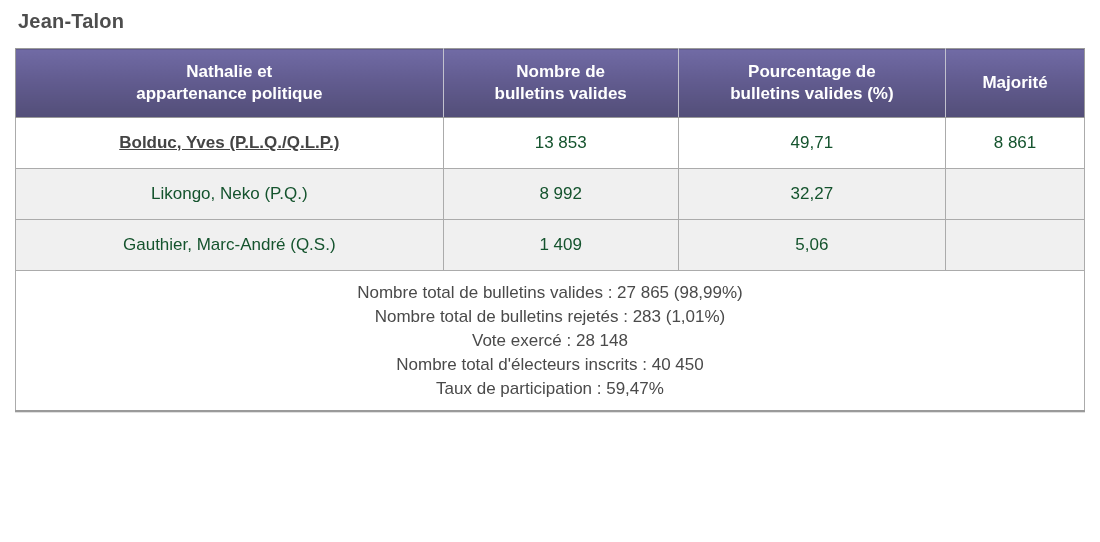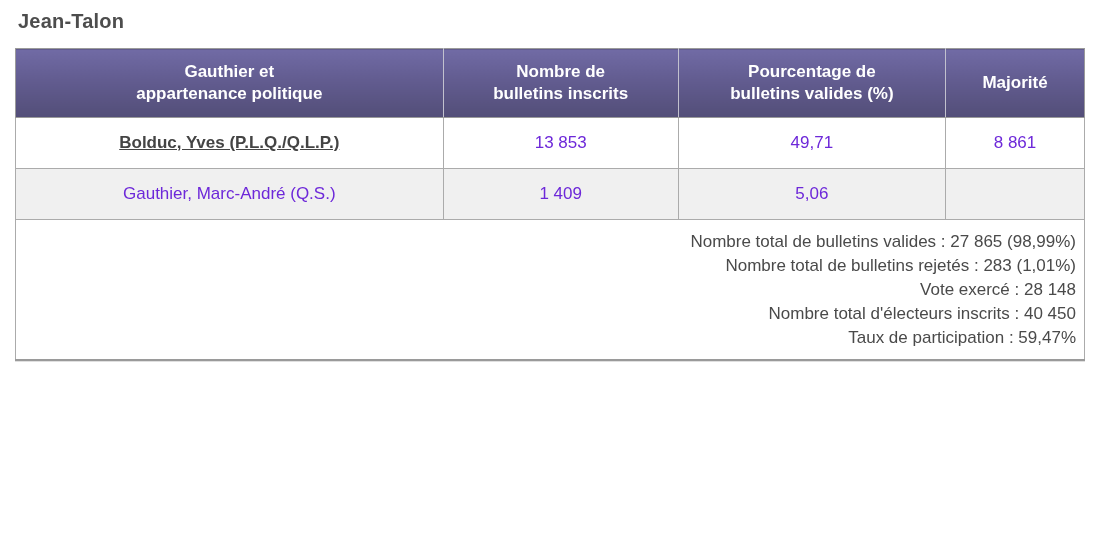--- a/index.html
+++ b/index.html
@@ -41,38 +41,38 @@
     vertical-align: middle;
     padding: 12px 8px;
     height: 69px;
     border-right: 1px solid #c2c1ce;
     border-bottom: 1px solid #9a9a9a;
   }
   thead th:last-child { border-right: none; }
   thead th span { display: block; line-height: 22px; }
   tbody td {
     font-size: 17px;
-    color: #6d28d9;
+    color: #14532d;
     text-align: center;
     vertical-align: middle;
     height: 51px;
     padding: 14px 8px;
     border: 1px solid #ababab;
     background: #ffffff;
   }
   tbody tr.alt td { background: #f0f0f0; }
   tbody tr.winner td.candidate-cell { font-weight: bold; color: #444444; text-decoration: underline; }
   tfoot td {
     border: 1px solid #ababab;
     background: #ffffff;
     padding: 10px 8px 9px 8px;
   }
   .summary-line {
     display: block;
-    text-align: right;
+    text-align: center;
     font-size: 17px;
     line-height: 24px;
     color: #4a4a4a;
   }
 </style>
 </head>
 <body>
 
 <div class="page">
 
@@ -82,43 +82,49 @@
     <colgroup>
       <col class="c1">
         <col class="c2">
         <col class="c3">
         <col class="c4">
     </colgroup>
 
     <thead>
       <tr>
         <th>
-          <span>Gauthier et</span>
+          <span>Nathalie et</span>
           <span>appartenance politique</span>
         </th>
         <th>
           <span>Nombre de</span>
-          <span>bulletins inscrits</span>
+          <span>bulletins valides</span>
         </th>
         <th>
           <span>Pourcentage de</span>
           <span>bulletins valides (%)</span>
         </th>
         <th>
           <span>Majorité</span>
         </th>
       </tr>
     </thead>
 
     <tbody>
       <tr class="winner">
         <td class="candidate-cell">Bolduc, Yves (P.L.Q./Q.L.P.)</td>
         <td>13 853</td>
         <td>49,71</td>
         <td>8 861</td>
+      </tr>
+      <tr class="alt">
+        <td class="candidate-cell">Likongo, Neko (P.Q.)</td>
+        <td>8 992</td>
+        <td>32,27</td>
+        <td></td>
       </tr>
       <tr class="alt">
         <td class="candidate-cell">Gauthier, Marc-André (Q.S.)</td>
         <td>1 409</td>
         <td>5,06</td>
         <td></td>
       </tr>
     </tbody>
 
     <tfoot>

